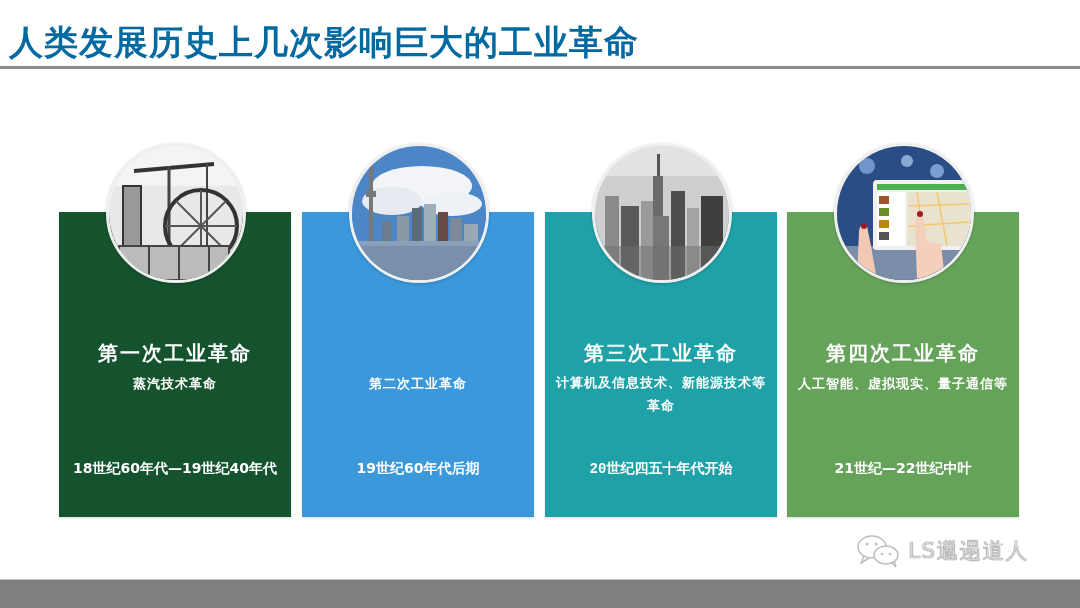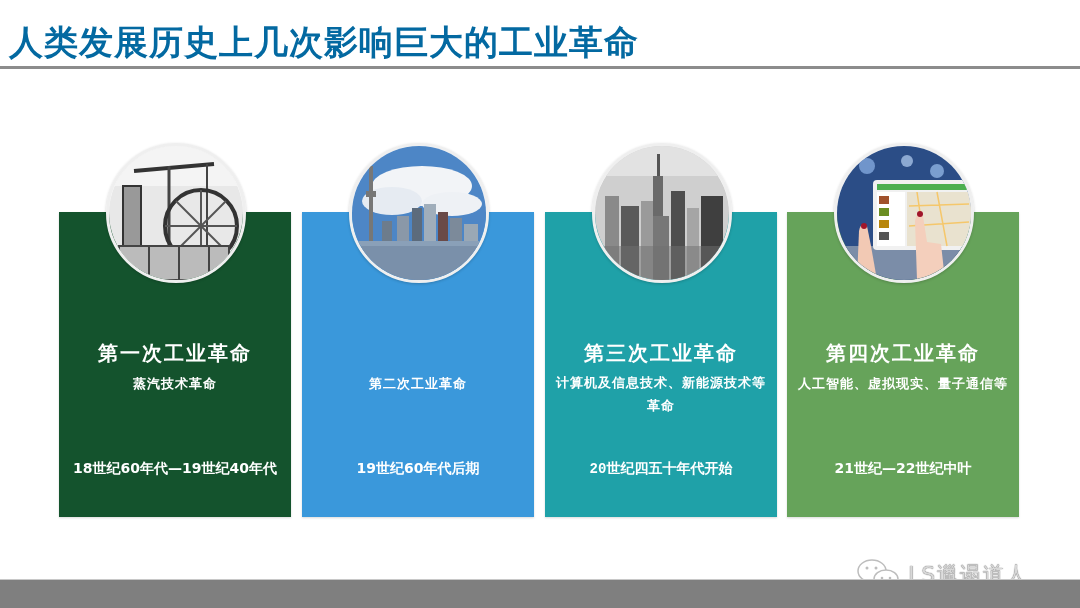--- a/index.html
+++ b/index.html
@@ -33,21 +33,21 @@
     position: absolute; top: 248px; left: 0; right: 0; text-align: center;
     color: #fff; font-size: 14px; font-weight: bold; white-space: nowrap;
   }
   .photo {
     position: absolute; width: 134px; height: 134px; border-radius: 50%;
     border: 3px solid #efefef; overflow: hidden; top: 143px;
     box-shadow: 0 1px 3px rgba(0,0,0,0.2);
   }
   .photo svg { width: 100%; height: 100%; display: block; }
   .watermark {
-    position: absolute; left: 856px; top: 558px; display: flex; align-items: center;
+    position: absolute; left: 856px; top: 534px; display: flex; align-items: center;
     color: #d8d8d8; font-size: 22px; letter-spacing: 1px;
     text-shadow: 0 0 1px #777, 0 0 1px #777;
   }
   .watermark svg { margin-right: 6px; }
   .footer-bar {
     position: absolute; left: 0; top: 579px; width: 1080px; height: 29px;
     background: #7f7f7f; border-top: 1px solid #c8c8c8;
   }
 </style>
 </head>

